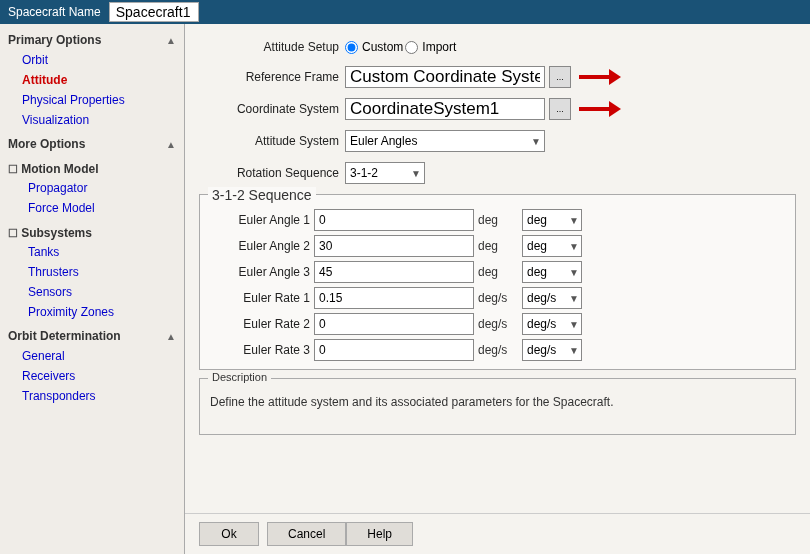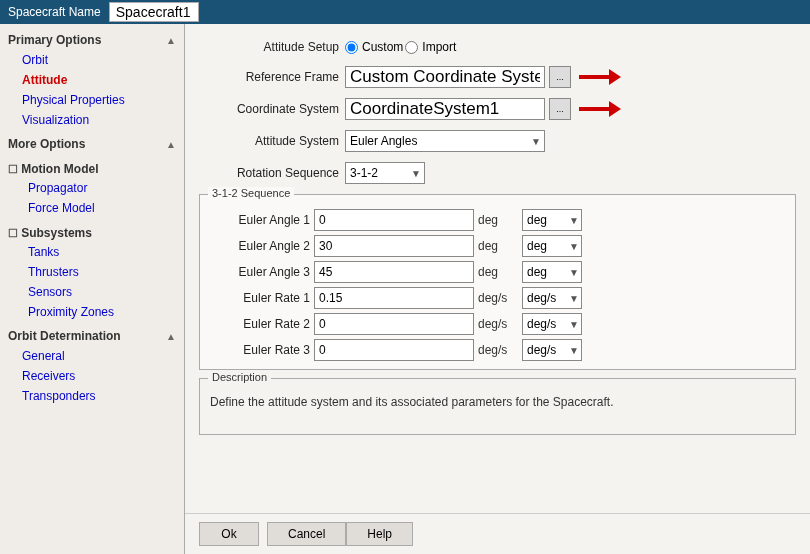--- a/index.html
+++ b/index.html
@@ -203,21 +203,21 @@
         <span class="form-label">Rotation Sequence</span>
         <div class="select-wrapper">
           <select class="select-input" style="width:80px;">
             <option>3-1-2</option>
           </select>
           <span class="select-arrow">▼</span>
         </div>
       </div>
 
       <div style="position:relative; border:1px solid #aaa; background:#faf9f7; padding: 14px 10px 8px 10px; margin-bottom:8px;">
-        <span style="position:absolute; top:-8px; left:8px; background:#faf9f7; padding:0 4px; font-size:11px; color:#333;">3-1-2 Sequence</span>
+        <span style="position:absolute; top:-8px; left:8px; background:#faf9f7; padding:0 4px; font-size:14px; color:#333;">3-1-2 Sequence</span>
 
         <div class="euler-row">
           <span class="euler-label">Euler Angle 1</span>
           <input type="text" class="euler-input" value="0" style="">
           <span class="euler-unit">deg</span>
           <div class="euler-select-wrapper">
             <select>
               <option>deg</option>
             </select>
             <span class="select-arrow">▼</span>

